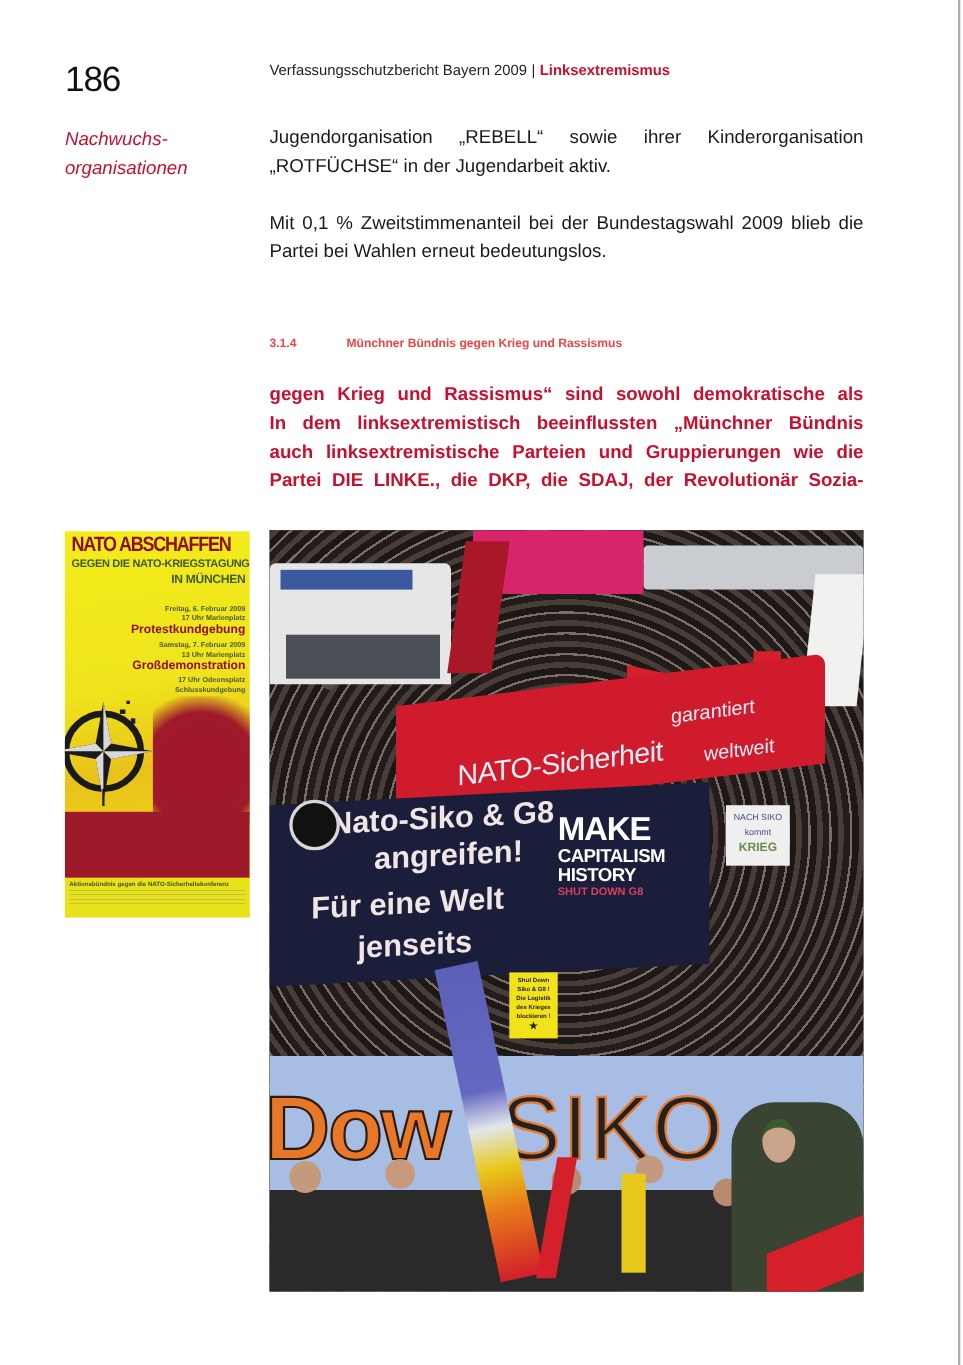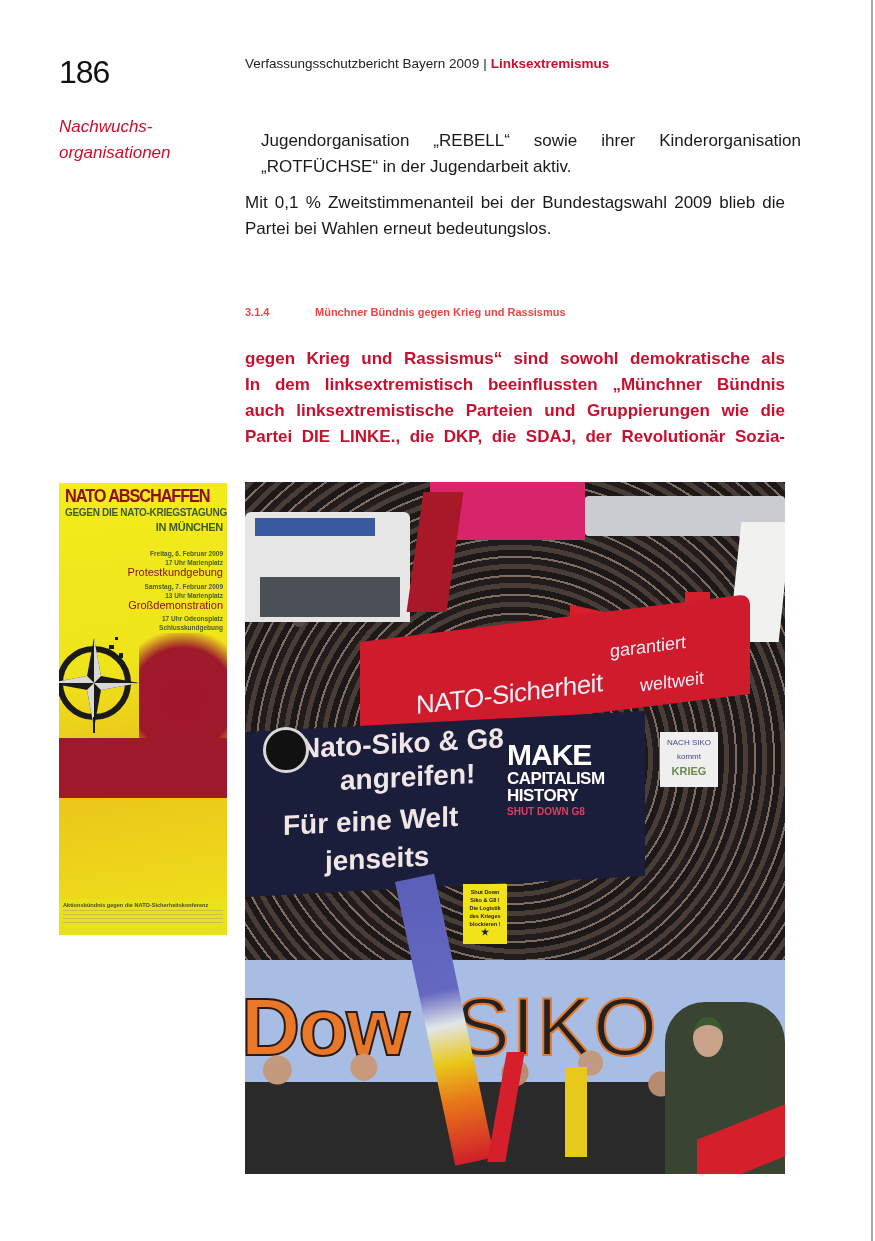--- a/index.html
+++ b/index.html
@@ -17,27 +17,27 @@
   .margin-note { position: absolute; left: 59px; top: 114px; font-size: 17px; line-height: 26px; color: #c8102e; font-style: italic; }
   .body-text { position: absolute; left: 245px; width: 540px; font-size: 17px; line-height: 26px; color: #1a1a1a; text-align: justify; }
   .p1 { top: 112px; }
   .p2 { top: 190px; }
   .heading { position: absolute; left: 245px; top: 306px; font-size: 11px; font-weight: bold; color: #ef4444; white-space: nowrap; }
   .heading .num { display: inline-block; width: 70px; }
   .lead { position: absolute; left: 245px; top: 346px; width: 540px; font-size: 17px; line-height: 26px; font-weight: bold; color: #c8102e; }
   .lead span { display: block; white-space: nowrap; text-align: justify; text-align-last: justify; }
 
   
-  .poster { position: absolute; left: 59px; top: 483px; width: 168px; height: 452px; background: linear-gradient(170deg, #f3ec1a 0%, #efe41c 40%, #e9c21a 60%, #f0e31a 100%); overflow: hidden; }
+  .poster { position: absolute; left: 59px; top: 483px; width: 168px; height: 351px; background: linear-gradient(170deg, #f3ec1a 0%, #efe41c 40%, #e9c21a 60%, #f0e31a 100%); overflow: hidden; }
   .poster .title { position: absolute; left: 6px; top: 3px; width: 158px; font-size: 19px; line-height: 20px; font-weight: bold; color: #8e1020; letter-spacing: -1.3px; white-space: nowrap; transform: scaleX(0.86); transform-origin: left; }
   .poster .sub1, .poster .sub2 { position: absolute; right: 4px; font-size: 11px; font-weight: bold; color: #3e5a2a; white-space: nowrap; letter-spacing: -0.3px; text-align: center; }
   .poster .sub1 { top: 24px; left: 6px; }
   .poster .sub2 { top: 38px; }
   .poster .small { position: absolute; right: 4px; font-size: 6.5px; font-weight: bold; color: #4a5c2c; text-align: right; line-height: 9px; }
-  .poster .big { position: absolute; right: 4px; font-size: 11px; font-weight: normal; color: #8e1020; white-space: nowrap; padding-left: 44px; }
+  .poster .big { position: absolute; right: 4px; font-size: 11px; font-weight: bold; color: #8e1020; white-space: nowrap; padding-left: 44px; }
   .poster .s1 { top: 66px; }
   .poster .b1 { top: 83px; }
   .poster .s2 { top: 99px; }
   .poster .b2 { top: 116px; }
   .poster .s3 { top: 131px; }
   .poster .blood { position: absolute; left: 80px; top: 150px; width: 110px; height: 120px; background: radial-gradient(ellipse at 40% 55%, #a3162a 0%, #9e1a2a 55%, rgba(158,26,42,0) 75%); }
   .poster .ground { position: absolute; left: 0; top: 255px; width: 168px; height: 60px; background: #9e1a2a; }
   .poster .star-wrap { position: absolute; left: -10px; top: 150px; width: 100px; height: 100px; }
   .poster .footer { position: absolute; left: 0; bottom: 0; width: 168px; height: 36px; background: #e7e21a; }
   .poster .footer .f1 { position: absolute; left: 4px; top: 3px; font-size: 5.6px; font-weight: bold; color: #4a4a1a; white-space: nowrap; }
@@ -99,21 +99,21 @@
 
 <div class="running-head">
   <span>Verfassungsschutzbericht Bayern 2009</span><span class="sep">|</span><span class="section">Linksextremismus</span>
 </div>
 
 <div class="margin-note">
   <div>Nachwuchs-</div>
   <div>organisationen</div>
 </div>
 
-<p class="body-text p1" style="margin:16px">Jugendorganisation „REBELL“ sowie ihrer Kinderorganisation „ROTFÜCHSE“ in der Jugendarbeit aktiv.</p>
+<p class="body-text p1" style="margin:0">Jugendorganisation „REBELL“ sowie ihrer Kinderorganisation „ROTFÜCHSE“ in der Jugendarbeit aktiv.</p>
 <p class="body-text p2" style="margin:0">Mit 0,1 % Zweitstimmenanteil bei der Bundestagswahl 2009 blieb die Partei bei Wahlen erneut bedeutungslos.</p>
 
 <div class="heading">
   <span class="num">3.1.4</span><span>Münchner Bündnis gegen Krieg und Rassismus</span>
 </div>
 
 <div class="lead">
   <span>gegen Krieg und Rassismus“ sind sowohl demokratische als</span>
   <span>In dem linksextremistisch beeinflussten „Münchner Bündnis</span>
   <span>auch linksextremistische Parteien und Gruppierungen wie die</span>

